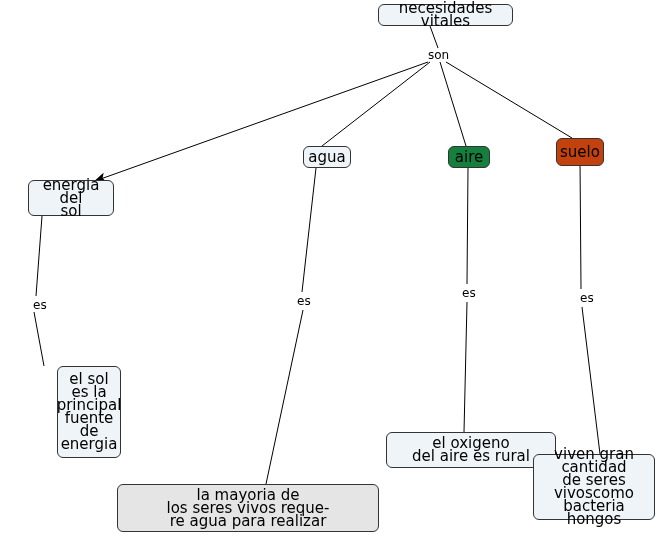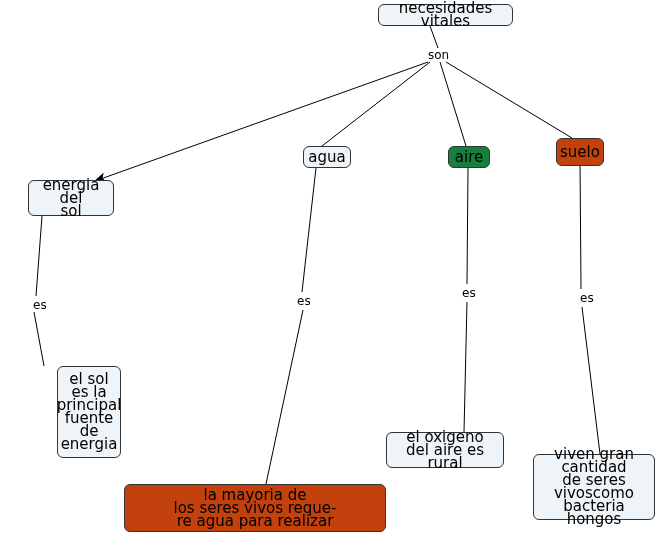--- a/index.html
+++ b/index.html
@@ -79,24 +79,24 @@
       <div class="node" style="left: 4px; top: 180px; width: 86px; height: 36px; background: rgb(238, 244, 248); border-color: rgb(51, 51, 51); margin-left: 24px;">energia del
 sol</div>
       <div class="node" style="left: 294px; top: 146px; width: 48px; height: 22px; background: rgb(238, 244, 248); border-color: rgb(51, 51, 51); margin-left: 9px;">agua</div>
       <div class="node" style="left: 448px; top: 146px; width: 42px; height: 22px; background: #15803d; border-color: rgb(51, 51, 51);">aire</div>
       <div class="node" style="left: 556px; top: 138px; width: 48px; height: 28px; background: #c2410c; border-color: rgb(51, 51, 51);">suelo</div>
       <div class="node" style="left: 13px; top: 366px; width: 64px; height: 92px; background: rgb(238, 244, 248); border-color: rgb(51, 51, 51); margin-left: 44px;">el sol
 es la
 principal
 fuente de
 energia</div>
-      <div class="node" style="left: 124px; top: 484px; width: 262px; height: 48px; background: #c2410c; border-color: rgb(51, 51, 51);">la mayoria de
+      <div class="node" style="left: 117px; top: 484px; width: 262px; height: 48px; background: #e5e5e5; border-color: rgb(51, 51, 51);">la mayoria de
 los  seres vivos reque-
 re agua para realizar</div>
-      <div class="node" style="left: 386px; top: 432px; width: 118px; height: 36px; background: rgb(238, 244, 248); border-color: rgb(51, 51, 51); text-align: center;">el oxigeno
+      <div class="node" style="left: 386px; top: 432px; width: 170px; height: 36px; background: rgb(238, 244, 248); border-color: rgb(51, 51, 51); text-align: center;">el oxigeno
 del  aire es rural</div>
       <div class="node" style="left: 533px; top: 454px; width: 122px; height: 66px; background: rgb(238, 244, 248); border-color: rgb(51, 51, 51); border-radius: 6px;">viven gran
 cantidad
 de seres vivoscomo
 bacteria hongos</div>
     </div>
   <div id="label-layer">
       <div class="link-label" style="left: 428px; top: 50px;">son</div>
       <div class="link-label" style="left: 33px; top: 300px;">es</div>
       <div class="link-label" style="left: 297px; top: 296px;">es</div>

